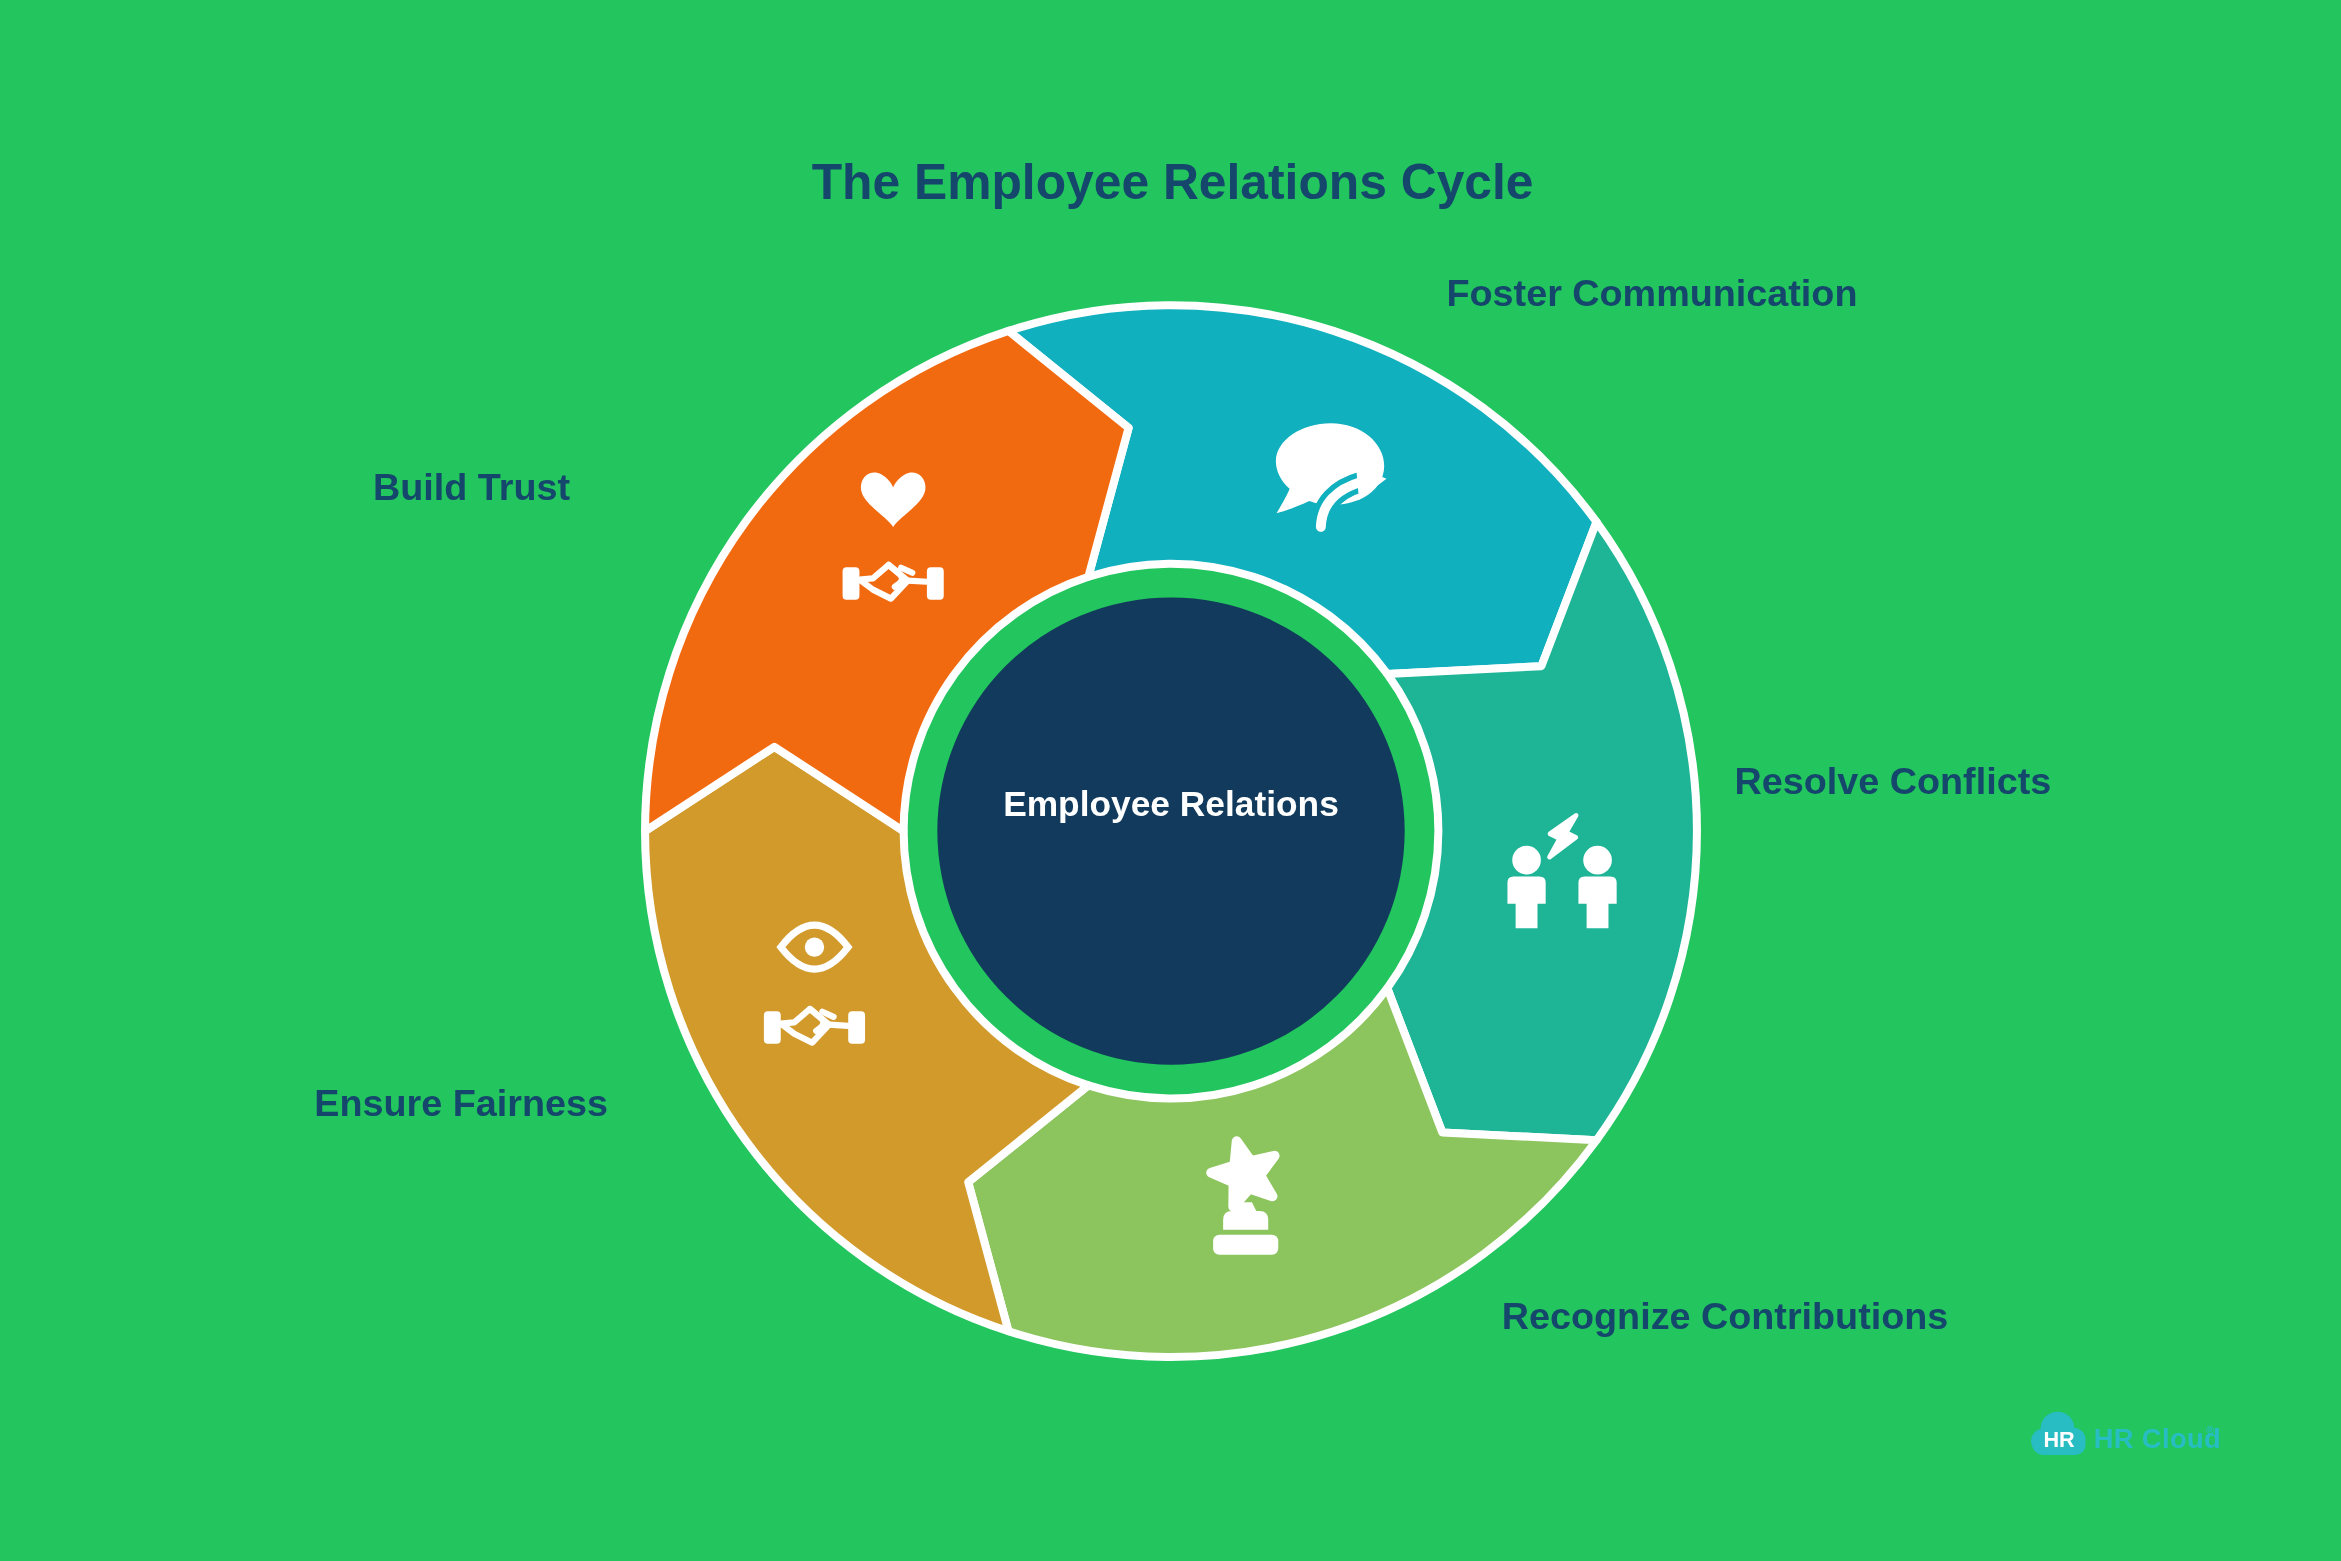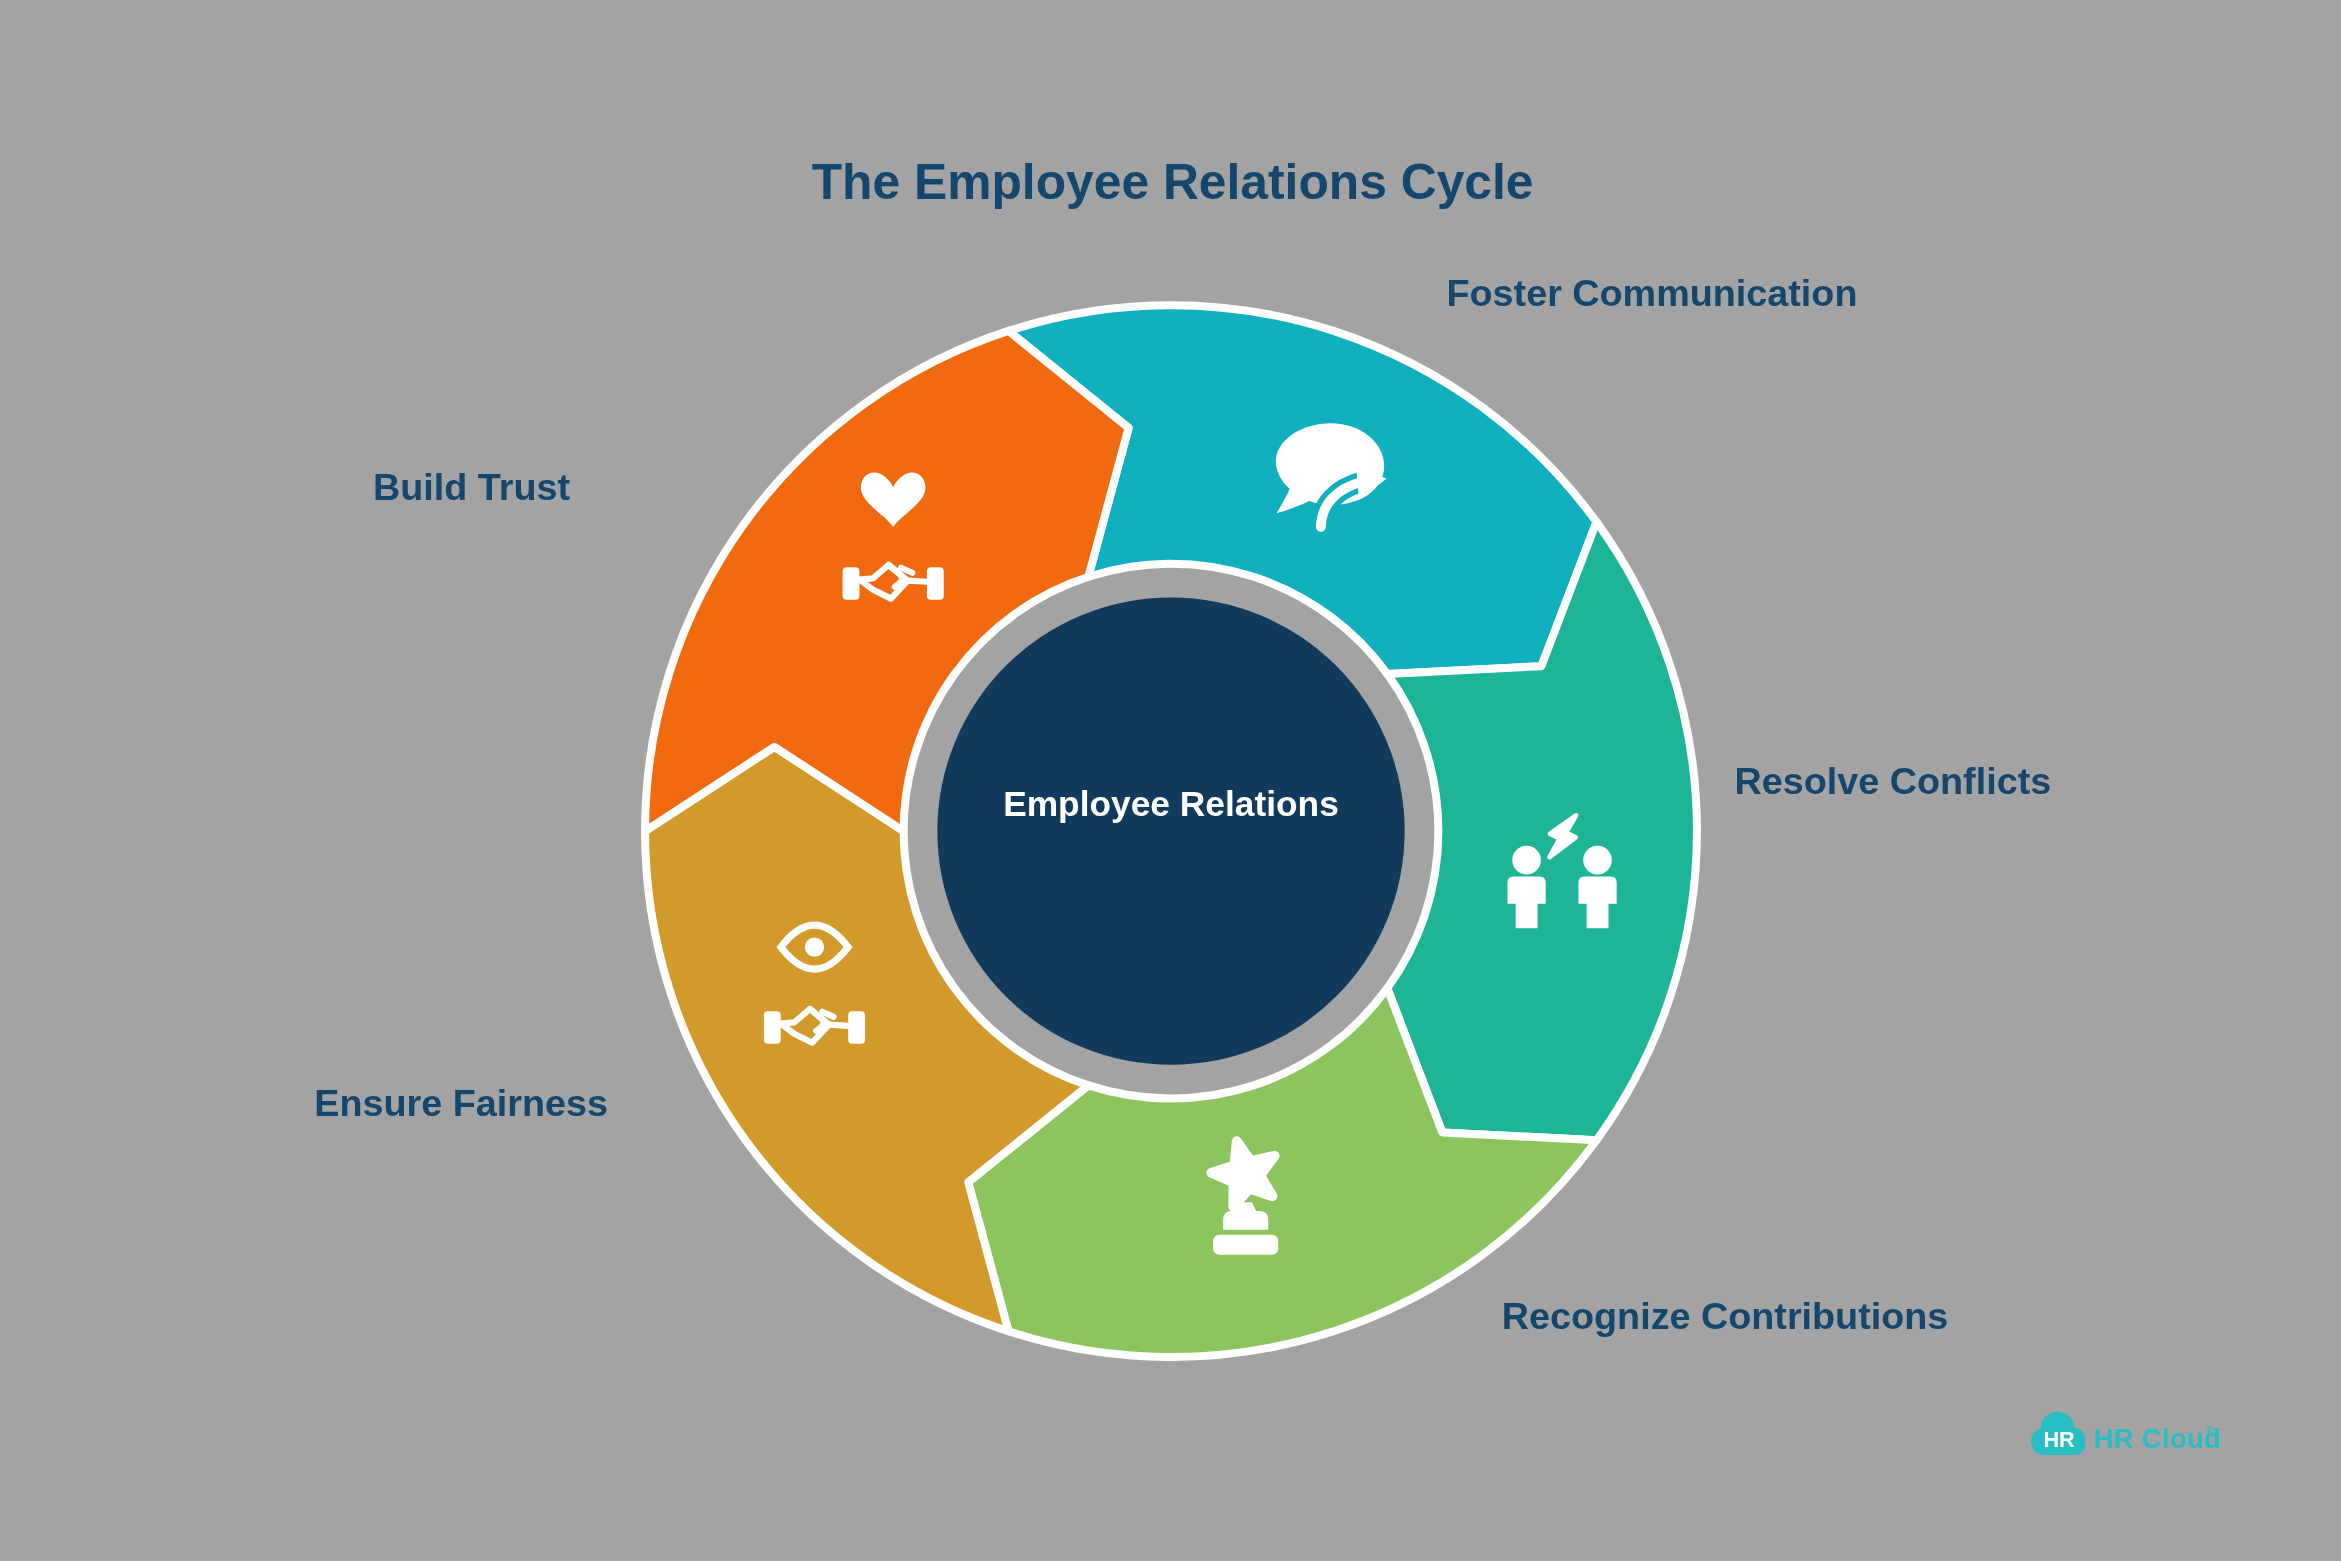--- a/index.html
+++ b/index.html
@@ -1,19 +1,19 @@
 <!DOCTYPE html>
 <html style="font-size:13px"><head>
 <meta charset="utf-8">
 <style>
   html,body{margin:0;padding:0;background:#ffffff;}
   .canvas{
     position:relative;
     width:2342px;height:1561px;
-    background:#a3a3a3;
+    background:#22c55e;
     font-family:"Liberation Sans", sans-serif;
     overflow:hidden;
   }
   svg{position:absolute;inset:0;}
   text{font-family:"Liberation Sans", sans-serif;}
   .title-text{font-size:62px;font-weight:bold;}
   .label-text{font-size:47px;font-weight:bold;}
   .center-text{font-size:44px;font-weight:bold;fill:#ffffff;}
   .brand-text{font-size:34px;font-weight:bold;letter-spacing:0.5px;}
   .brand-badge{font-size:27px;font-weight:bold;fill:#ffffff;}

